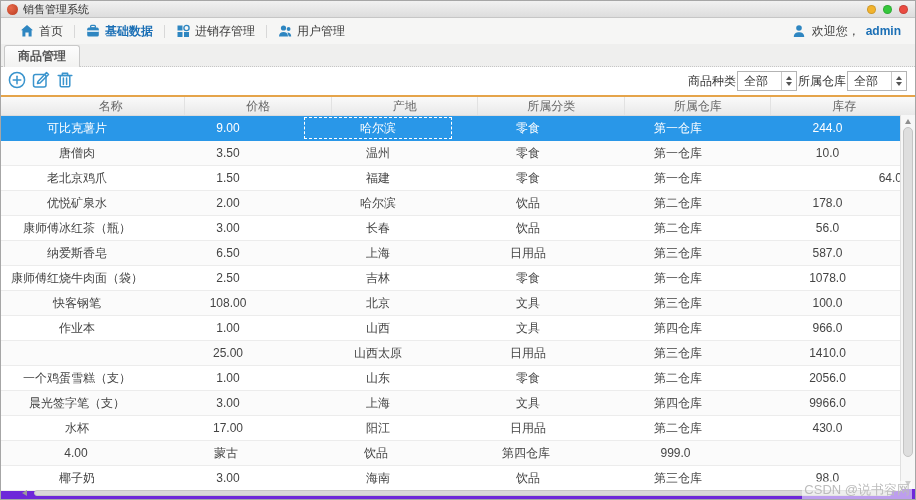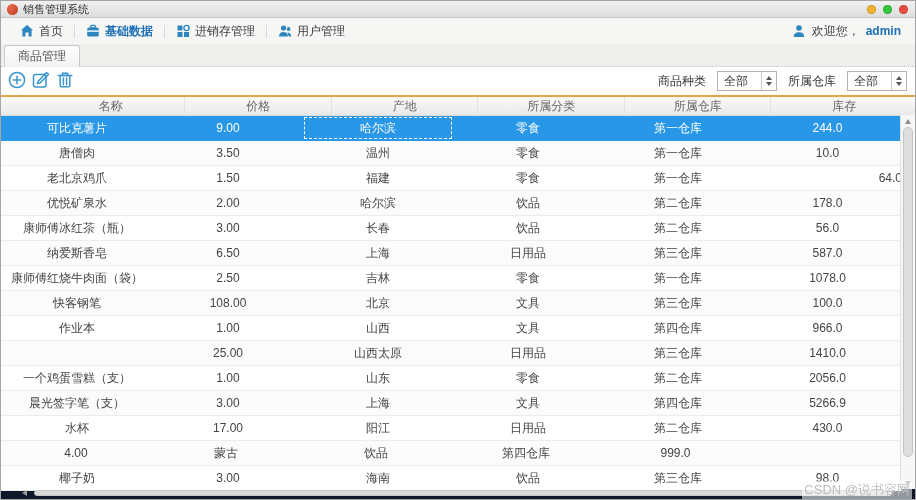--- a/index.html
+++ b/index.html
@@ -1,20 +1,20 @@
 <!DOCTYPE html>
 <html><head>
 <meta charset="utf-8">
 <style>
   * { margin:0; padding:0; box-sizing:border-box; }
   html,body { background:#ffffff; }
   body { font-family:"Liberation Sans","DejaVu Sans",sans-serif; }
   .window {
     position:relative; width:916px; height:500px;
-    border:1px solid #a6a6a6; background:#0f172a; overflow:hidden;
+    border:1px solid #a6a6a6; background:#6d28d9; overflow:hidden;
   }
 
   
   .titlebar {
     height:17px; background:linear-gradient(#f1f1f1,#dddddd);
     border-bottom:1px solid #c6c6c6;
     display:flex; align-items:center; padding:0 6px; position:relative;
   }
   .app-icon {
     width:11px; height:11px; border-radius:50%;
@@ -36,34 +36,34 @@
   .menu-item { display:flex; align-items:center; gap:5px; padding:0 11px; color:#3c3c3c; cursor:default; }
   .menu-item.active .menu-label { color:#1b6fb5; font-weight:bold; }
   .menu-sep { width:1px; height:13px; background:#d8d8d8; }
   .micon { width:14px; height:14px; display:block; }
   .welcome { margin-left:auto; display:flex; align-items:center; gap:6px; font-size:12px; color:#444; padding-right:6px; }
   .welcome .uname { color:#1b6fb5; font-weight:bold; }
 
   
   .tabstrip {
     height:23px; background:#efefee; border-bottom:1px dotted #c6c6c6;
-    display:flex; align-items:flex-end; padding:0 0 0 3px;
+    display:flex; align-items:flex-end; padding:0 0 0 3px;font-weight:bold;
   }
   .tab {
     height:22px; padding:0 13px; display:flex; align-items:center;
     background:linear-gradient(#fdfdfd,#f2f2f1);
     border:1px solid #c9c9c9; border-bottom:none;
     border-radius:3px 3px 0 0; font-size:12px; color:#555; margin-bottom:-1px;
   }
 
   
   .toolbar { height:28px; display:flex; align-items:center; padding:0 4px; background:#fff; }
   .tool-btn { width:24px; height:24px; border:none; background:transparent; padding:1px; cursor:pointer; }
   .tool-btn svg { width:20px; height:20px; stroke:#3a94cd; stroke-width:1.5; fill:none; stroke-linecap:round; stroke-linejoin:round; }
-  .filters { margin-left:auto; display:flex; align-items:center; gap:11px; font-size:12px; color:#333; padding-right:4px; }
+  .filters { margin-left:auto; display:flex; align-items:center; gap:1px; font-size:12px; color:#333; padding-right:4px; }
   .combo {
     width:60px; height:20px; background:#fff; border:1px solid #b3b3b3;
     display:flex; align-items:center; font-size:12px; color:#333; cursor:default;
   }
   .combo .val { flex:1; padding-left:6px; }
   .combo .spin {
     width:15px; height:100%; border-left:1px solid #c9c9c9;
     display:flex; flex-direction:column; align-items:center; justify-content:center; gap:2px;
   }
   .tri-up { width:0; height:0; border-left:3px solid transparent; border-right:3px solid transparent; border-bottom:4px solid #555; }
@@ -327,21 +327,21 @@
           <div class="cell" style="width: 150px;">零食</div>
           <div class="cell" style="width: 150px;">第二仓库</div>
           <div class="cell" style="width: 149px;">2056.0</div>
         </div>
         <div class="grow">
           <div class="cell" style="width: 152px;">晨光签字笔（支）</div>
           <div class="cell" style="width: 150px;">3.00</div>
           <div class="cell" style="width: 150px;">上海</div>
           <div class="cell" style="width: 150px;">文具</div>
           <div class="cell" style="width: 150px;">第四仓库</div>
-          <div class="cell" style="width: 149px;">5266.9</div>
+          <div class="cell" style="width: 149px;">9966.0</div>
         </div>
         <div class="grow">
           <div class="cell" style="width: 152px;">水杯</div>
           <div class="cell" style="width: 150px;">17.00</div>
           <div class="cell" style="width: 150px;">阳江</div>
           <div class="cell" style="width: 150px;">日用品</div>
           <div class="cell" style="width: 150px;">第二仓库</div>
           <div class="cell" style="width: 149px;">430.0</div>
         </div>
         <div class="grow">

